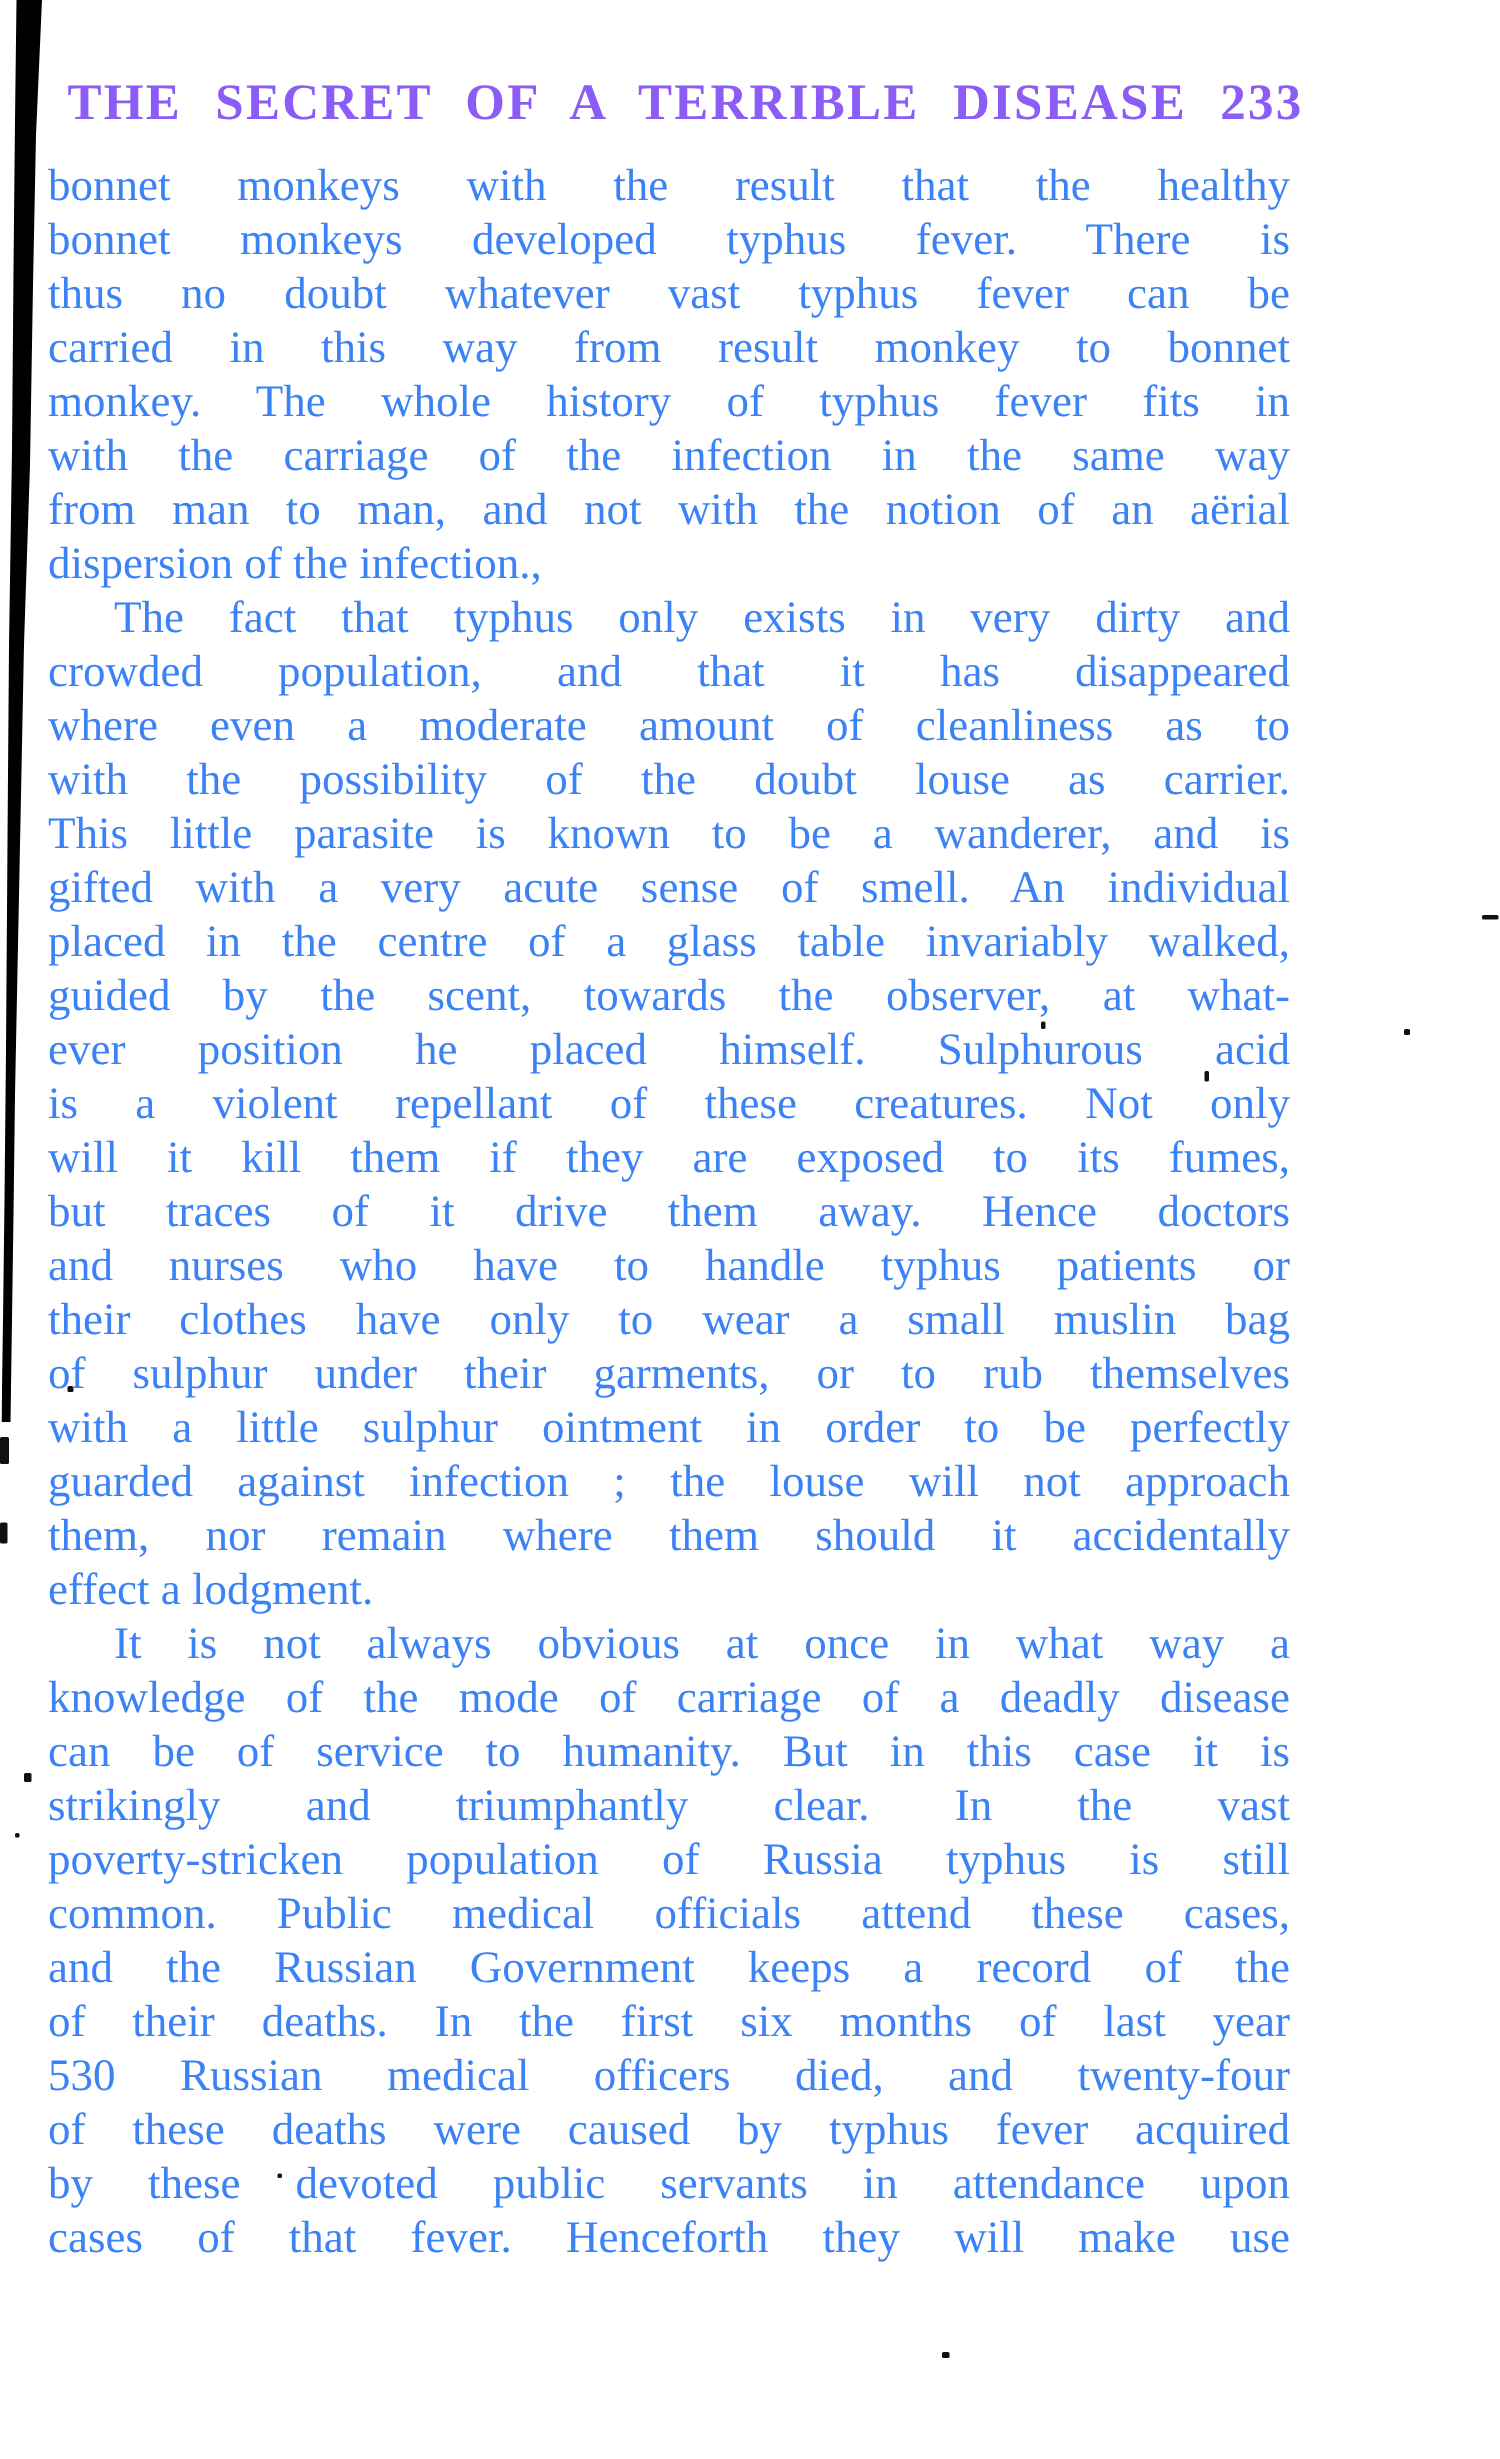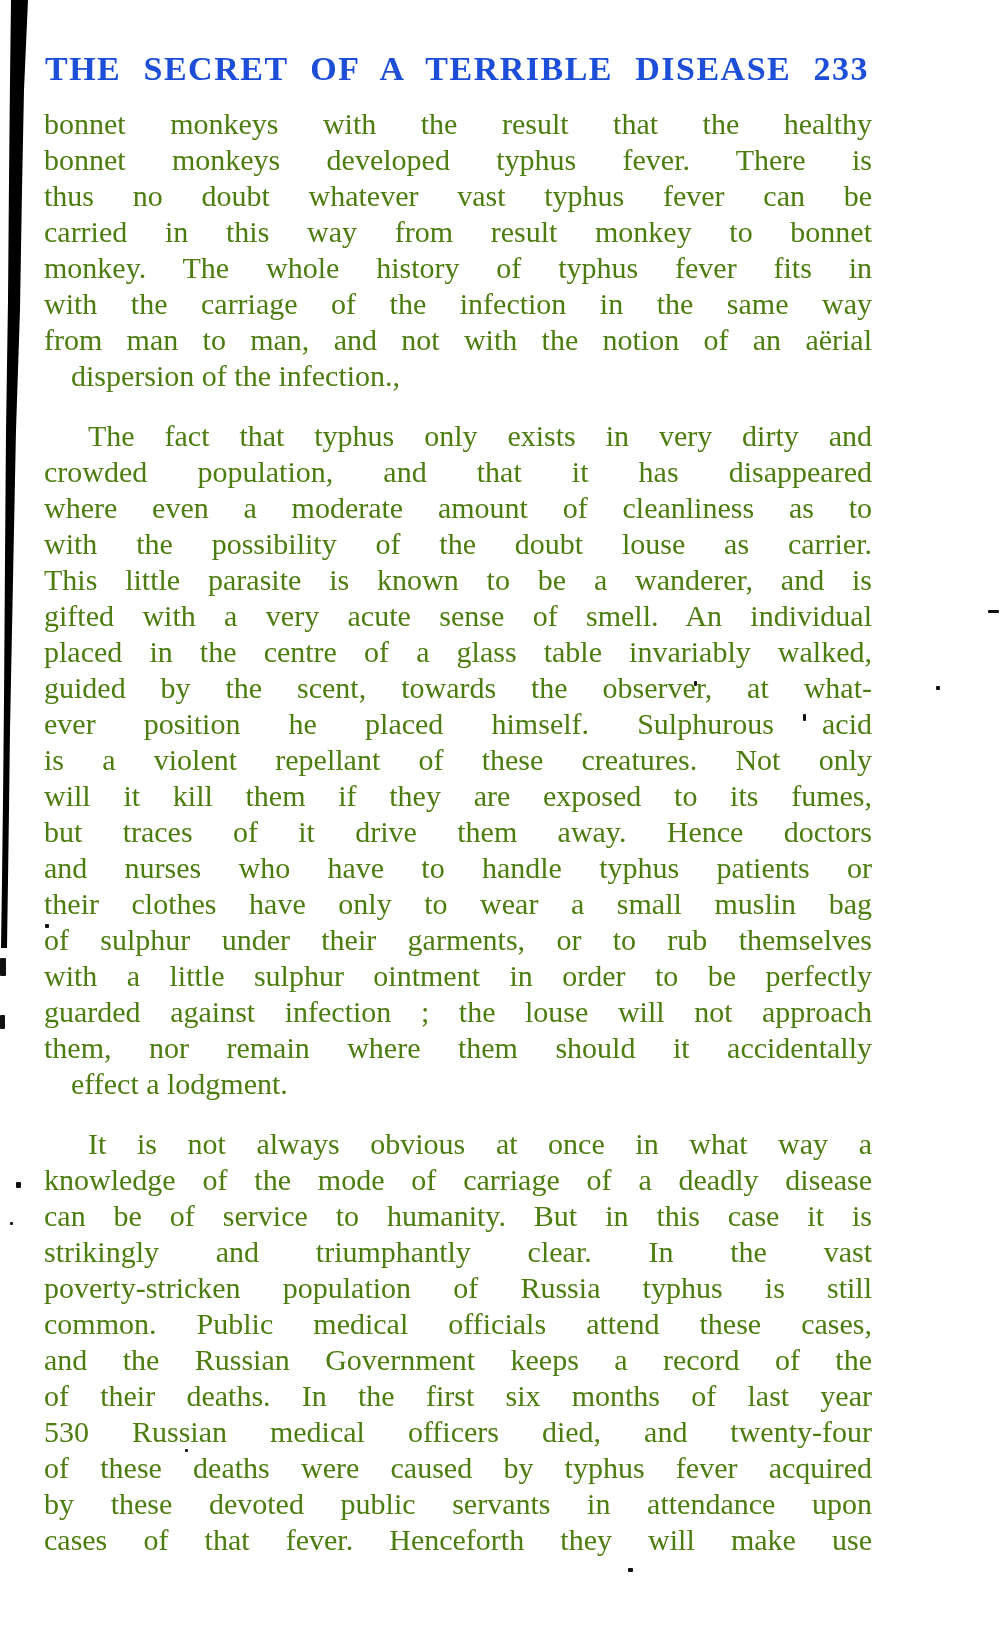--- a/index.html
+++ b/index.html
@@ -17,41 +17,41 @@
     background: #ffffff;
     color: #0a0a0a;
   }
   
   .running-header {
     position: absolute;
     left: 45px; top: 50px; width: 824px;
     font-size: 34px;
     font-weight: 700;
     letter-spacing: 1.5px;
-    color: #1d4ed8;
+    color: #8b5cf6;
     text-align: justify;
     text-align-last: justify;
     white-space: normal;
   }
   
   .page-body {
     position: absolute;
-    left: 44px; top: 106px; width: 828px;
+    left: 32px; top: 106px; width: 828px;
     font-size: 30px;
     line-height: 36px;
-    color: #4d7c0f;
+    color: #3b82f6;
   }
   .line {
     height: 36px;
     text-align: justify;
     text-align-last: justify;
     white-space: normal;
   }
-  .line.no-justify { text-align-last: left; margin-left: 27px; }
-  .line.indent { text-indent: 44px; margin-top: 24px; }
+  .line.no-justify { text-align-last: left; }
+  .line.indent { text-indent: 44px; }
   
   .binding-bar {
     position: absolute;
     left: 0; top: 0;
     width: 30px; height: 948px;
     background: #000;
     clip-path: polygon(
       11px 0px, 28px 0px, 24px 90px, 22px 190px, 20px 310px,
       16px 430px, 14px 530px, 12px 630px, 10px 730px, 9px 810px,
       8px 880px, 7px 948px, 1px 948px, 2px 880px, 3px 800px,

